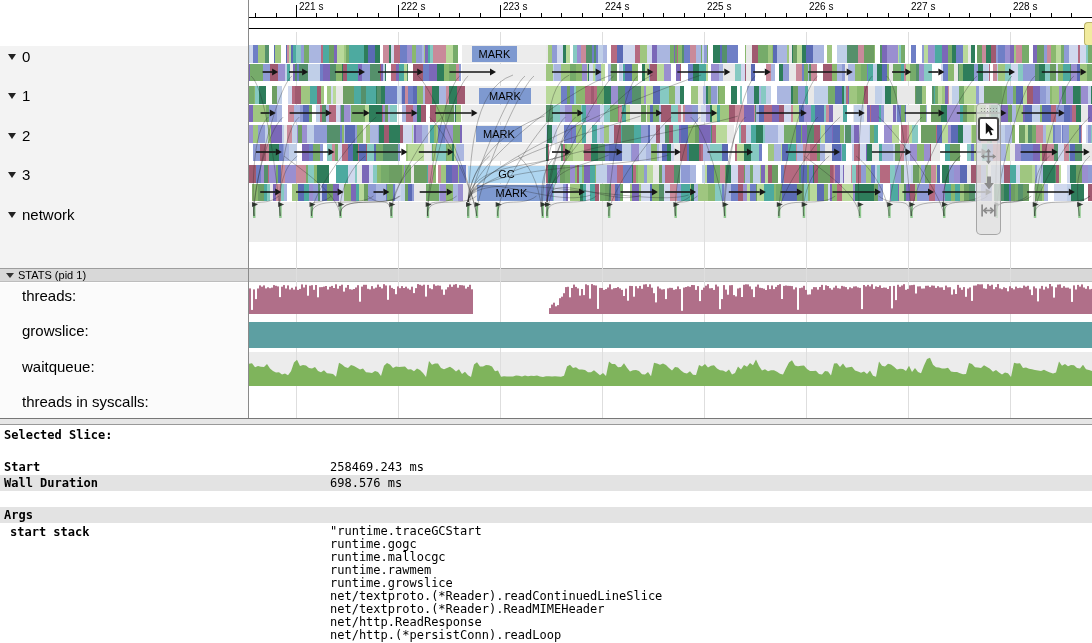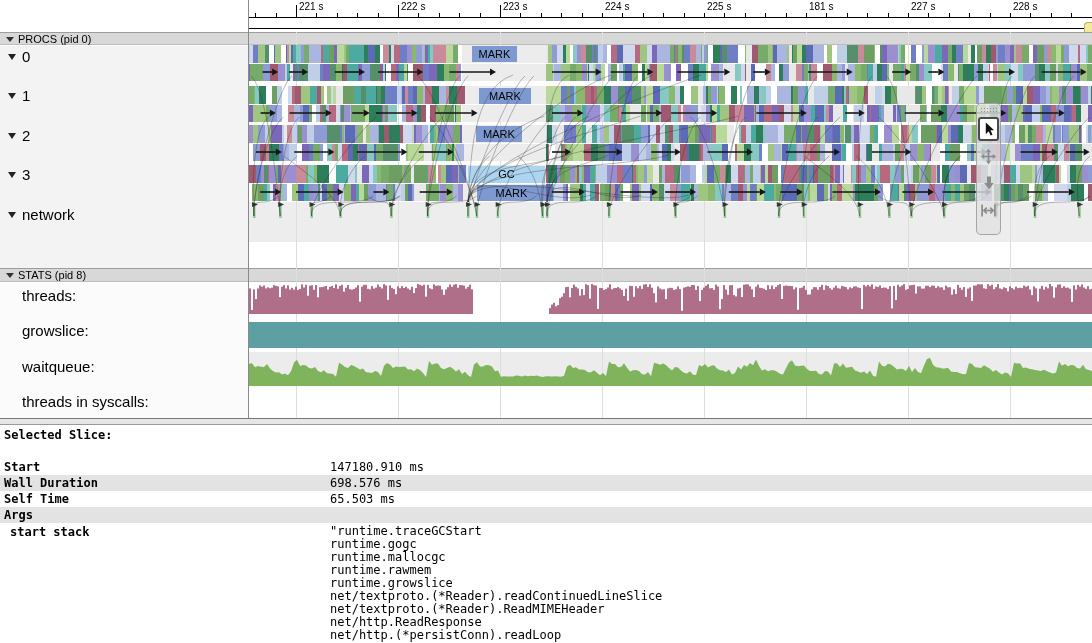--- a/index.html
+++ b/index.html
@@ -122,34 +122,30 @@
       <div class="tick-minor" style="left: 762px;"></div>
       <div class="tick-minor" style="left: 782.4px;"></div>
       <div class="tick-minor" style="left: 802.8px;"></div>
       <div class="tick-minor" style="left: 823.2px;"></div>
       <div class="tick-minor" style="left: 843.6px;"></div>
       <div class="tick-label" style="left: 51px;">221 s</div>
       <div class="tick-label" style="left: 153px;">222 s</div>
       <div class="tick-label" style="left: 255px;">223 s</div>
       <div class="tick-label" style="left: 357px;">224 s</div>
       <div class="tick-label" style="left: 459px;">225 s</div>
-      <div class="tick-label" style="left: 561px;">181 s</div>
+      <div class="tick-label" style="left: 561px;">226 s</div>
       <div class="tick-label" style="left: 663px;">227 s</div>
       <div class="tick-label" style="left: 765px;">228 s</div>
     </div>
   <div id="ruler-strip"></div>
   <div id="scroll-handle"></div>
 
-  <div id="procs-header" class="section-header">
-    <span class="tri"></span>
-    <span>PROCS (pid 0)</span>
-  </div>
   <div id="stats-header" class="section-header">
     <span class="tri"></span>
-    <span>STATS (pid 8)</span>
+    <span>STATS (pid 1)</span>
   </div>
 
   <div id="sidebar-procs">
     <div class="track-label" style="top:2px;">
       <span class="row-tri"></span>
       <span class="lbl">0</span>
     </div>
     <div class="track-label" style="top:41px;">
       <span class="row-tri"></span>
       <span class="lbl">1</span>
@@ -2088,29 +2084,25 @@
         </g>
       </svg>
     </div>
   </div>
 
   <div id="divider"></div>
   <div id="panel">
     <div id="panel-title">Selected Slice:</div>
     <div class="field-row" style="top:34px;">
       <span class="field-label">Start</span>
-      <span class="field-value">147180.910 ms</span>
+      <span class="field-value">258469.243 ms</span>
     </div>
     <div class="field-row gray" style="top:50px;">
       <span class="field-label">Wall Duration</span>
       <span class="field-value">698.576 ms</span>
-    </div>
-    <div class="field-row" style="top:66px;">
-      <span class="field-label">Self Time</span>
-      <span class="field-value">65.503 ms</span>
     </div>
     <div id="args-row">
       <span class="field-label">Args</span>
     </div>
     <div id="stack-row">
       <span id="stack-label">start stack</span>
       <div id="stack-lines">"runtime.traceGCStart
 runtime.gogc
 runtime.mallocgc
 runtime.rawmem

